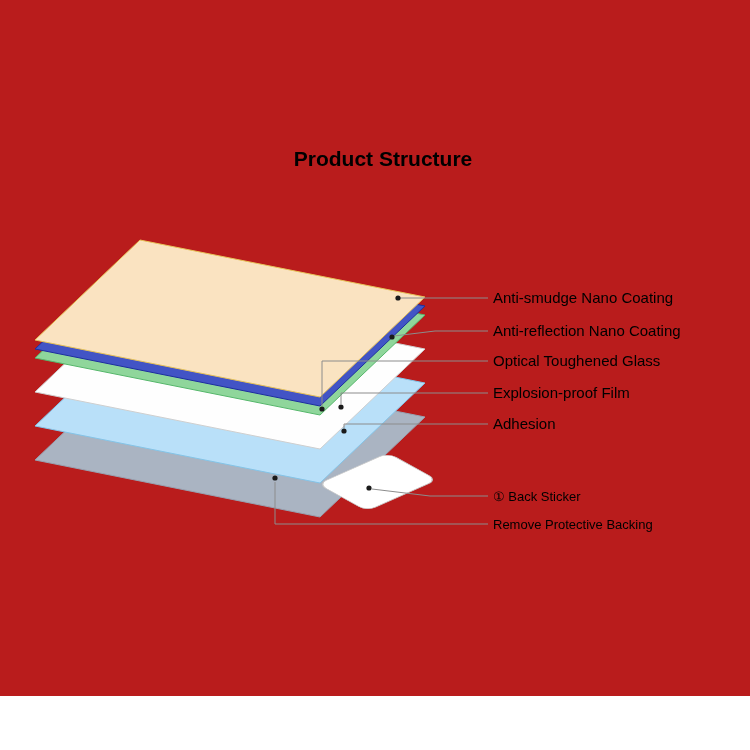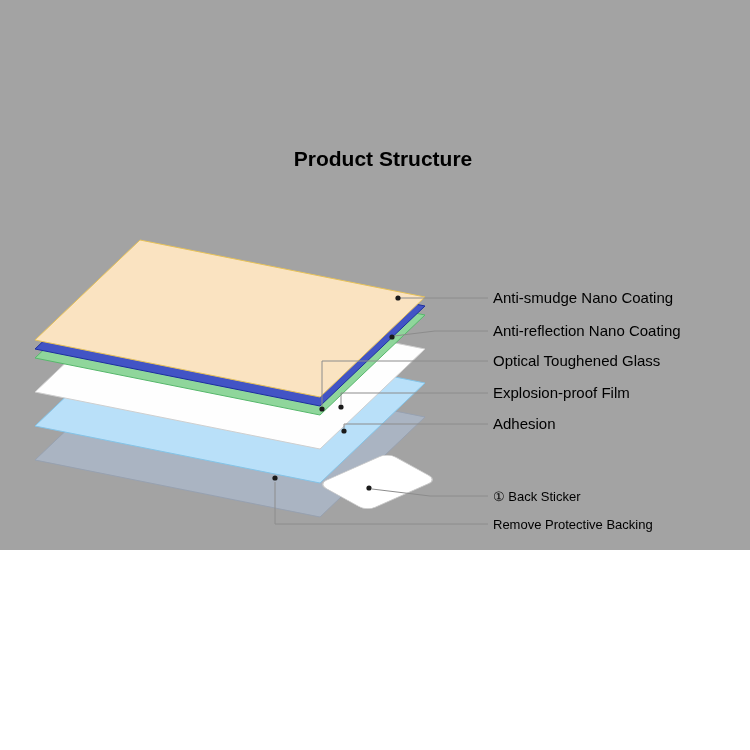--- a/index.html
+++ b/index.html
@@ -3,22 +3,22 @@
 <meta charset="utf-8">
 <style>
   html, body {
     margin: 0;
     padding: 0;
     background: #ffffff;
   }
   .page {
     position: relative;
     width: 750px;
-    height: 550px;
-    background: #a3a3a3;
+    height: 696px;
+    background: #b91c1c;
     overflow: hidden;
   }
   svg text {
     font-family: "Liberation Sans", sans-serif;
     fill: #000000;
   }
   .ttl { font-size: 21px; font-weight: bold; }
   .lbl { font-size: 15px; }
   .lbl-sm { font-size: 13px; }
 

